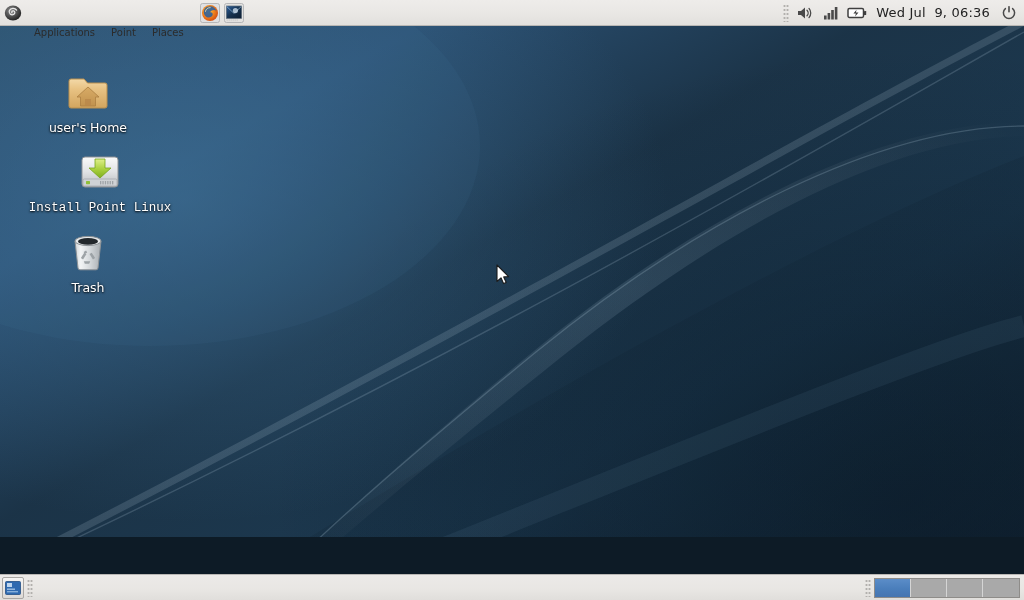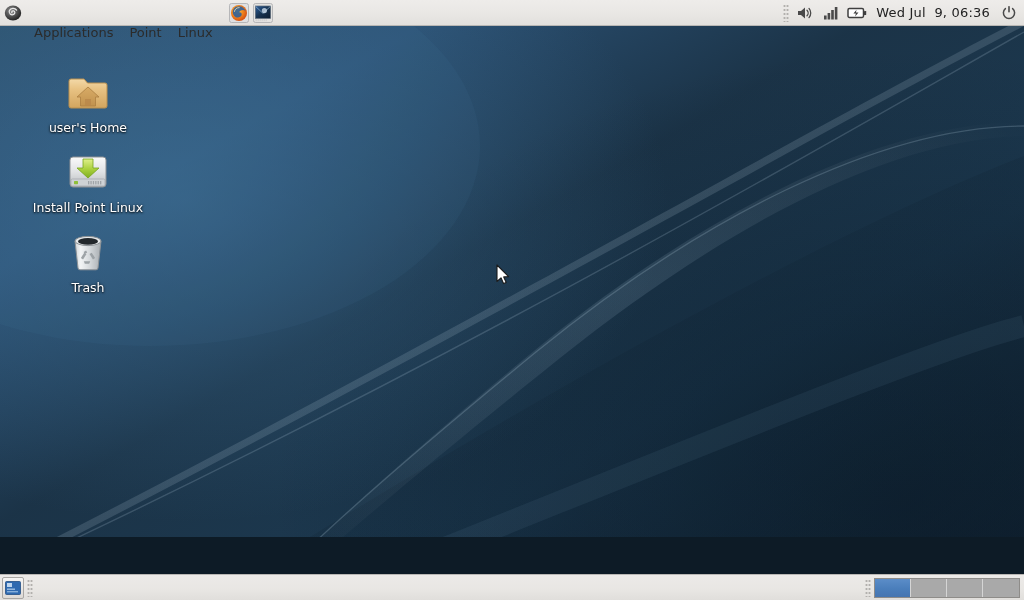--- a/index.html
+++ b/index.html
@@ -25,21 +25,21 @@
   .panel {
     position:absolute; left:0; width:1024px; height:26px;
     background:linear-gradient(180deg,#eeecea 0%,#e9e7e4 55%,#e2e0dd 100%);
     display:flex; align-items:center;
   }
   #top-panel { top:0; border-bottom:1px solid #b9b7b4; }
   #bottom-panel { bottom:0; height:26px; border-top:1px solid #b9b7b4;
     background:linear-gradient(180deg,#eceae8 0%,#e8e6e3 60%,#e0dedb 100%); }
 
   .menu-item {
-    font-size:13px; color:#2b2b2b; padding:3px 8px; line-height:16px;
+    font-size:10px; color:#2b2b2b; padding:3px 8px; line-height:16px;
     border-radius:2px; cursor:default; white-space:nowrap;margin-top:41px;
   }
 
   .logo-btn { width:26px; height:26px; display:flex; align-items:center; justify-content:center; }
 
   .launcher { width:24px; height:24px; display:flex; align-items:center; justify-content:center; }
 
   .tray { margin-left:auto; display:flex; align-items:center; gap:0px; padding-right:2px; }
   .tray-icon { width:26px; height:26px; display:flex; align-items:center; justify-content:center; }
   #clock { font-size:13px; color:#222; padding:0 6px; white-space:pre; letter-spacing:0.2px; }
@@ -129,21 +129,21 @@
             </linearGradient>
           </defs>
           <path d="M7 11 h13 l3.5 4 H41 a2 2 0 0 1 2 2 v21 a2 2 0 0 1 -2 2 H7 a2 2 0 0 1 -2 -2 V13 a2 2 0 0 1 2 -2 z" fill="url(#fldG)" stroke="#b98f4e" stroke-width="1"></path>
           <path d="M24 19 L35 29 h-3.5 v9 h-15 v-9 H13 z" fill="url(#houseG)" stroke="#ab7f41" stroke-width="0.8"></path>
           <rect x="21" y="31" width="6" height="7" fill="#b9874a" opacity="0.8"></rect>
         </svg>
       </div>
       <div class="lbl">user's Home</div>
     </div>
 
-    <div class="dicon" style="left:30px; top:122px;">
+    <div class="dicon" style="left:42px; top:122px;font-family:Liberation Mono, monospace;">
       <div class="glyph">
         <svg viewBox="0 0 48 48" width="48" height="48">
           <defs>
             <linearGradient id="drvG" x1="0" y1="0" x2="0" y2="1">
               <stop offset="0%" stop-color="#fafafa"></stop>
               <stop offset="50%" stop-color="#e0e2e4"></stop>
               <stop offset="100%" stop-color="#b7babd"></stop>
             </linearGradient>
             <linearGradient id="arrG" x1="0" y1="0" x2="0" y2="1">
               <stop offset="0%" stop-color="#dff08b"></stop>
@@ -208,21 +208,21 @@
             <stop offset="100%" stop-color="#1d1d1d"></stop>
           </radialGradient>
         </defs>
         <ellipse cx="9" cy="9" rx="8.2" ry="7.4" fill="url(#swG)"></ellipse>
         <path d="M12.6 6.2 C11 3.6 6.6 3.8 5.4 6.6 C4.3 9.2 7.2 11.6 9.6 10.4 C11.3 9.6 11.2 7.3 9.5 6.9 C8.2 6.6 7.2 7.9 8 8.9" fill="none" stroke="#e9e9e9" stroke-width="1.25" stroke-linecap="round"></path>
       </svg>
     </div>
 
     <div class="menu-item">Applications</div>
     <div class="menu-item">Point</div>
-    <div class="menu-item">Linux</div>
+    <div class="menu-item">Places</div>
 
     <div style="width:6px"></div>
 
     <div class="launcher">
       <svg width="20" height="20" viewBox="0 0 20 20">
         <defs>
           <radialGradient id="ffG" cx="40%" cy="38%" r="70%">
             <stop offset="0%" stop-color="#ffd24a"></stop>
             <stop offset="45%" stop-color="#f38b20"></stop>
             <stop offset="100%" stop-color="#cf4510"></stop>

